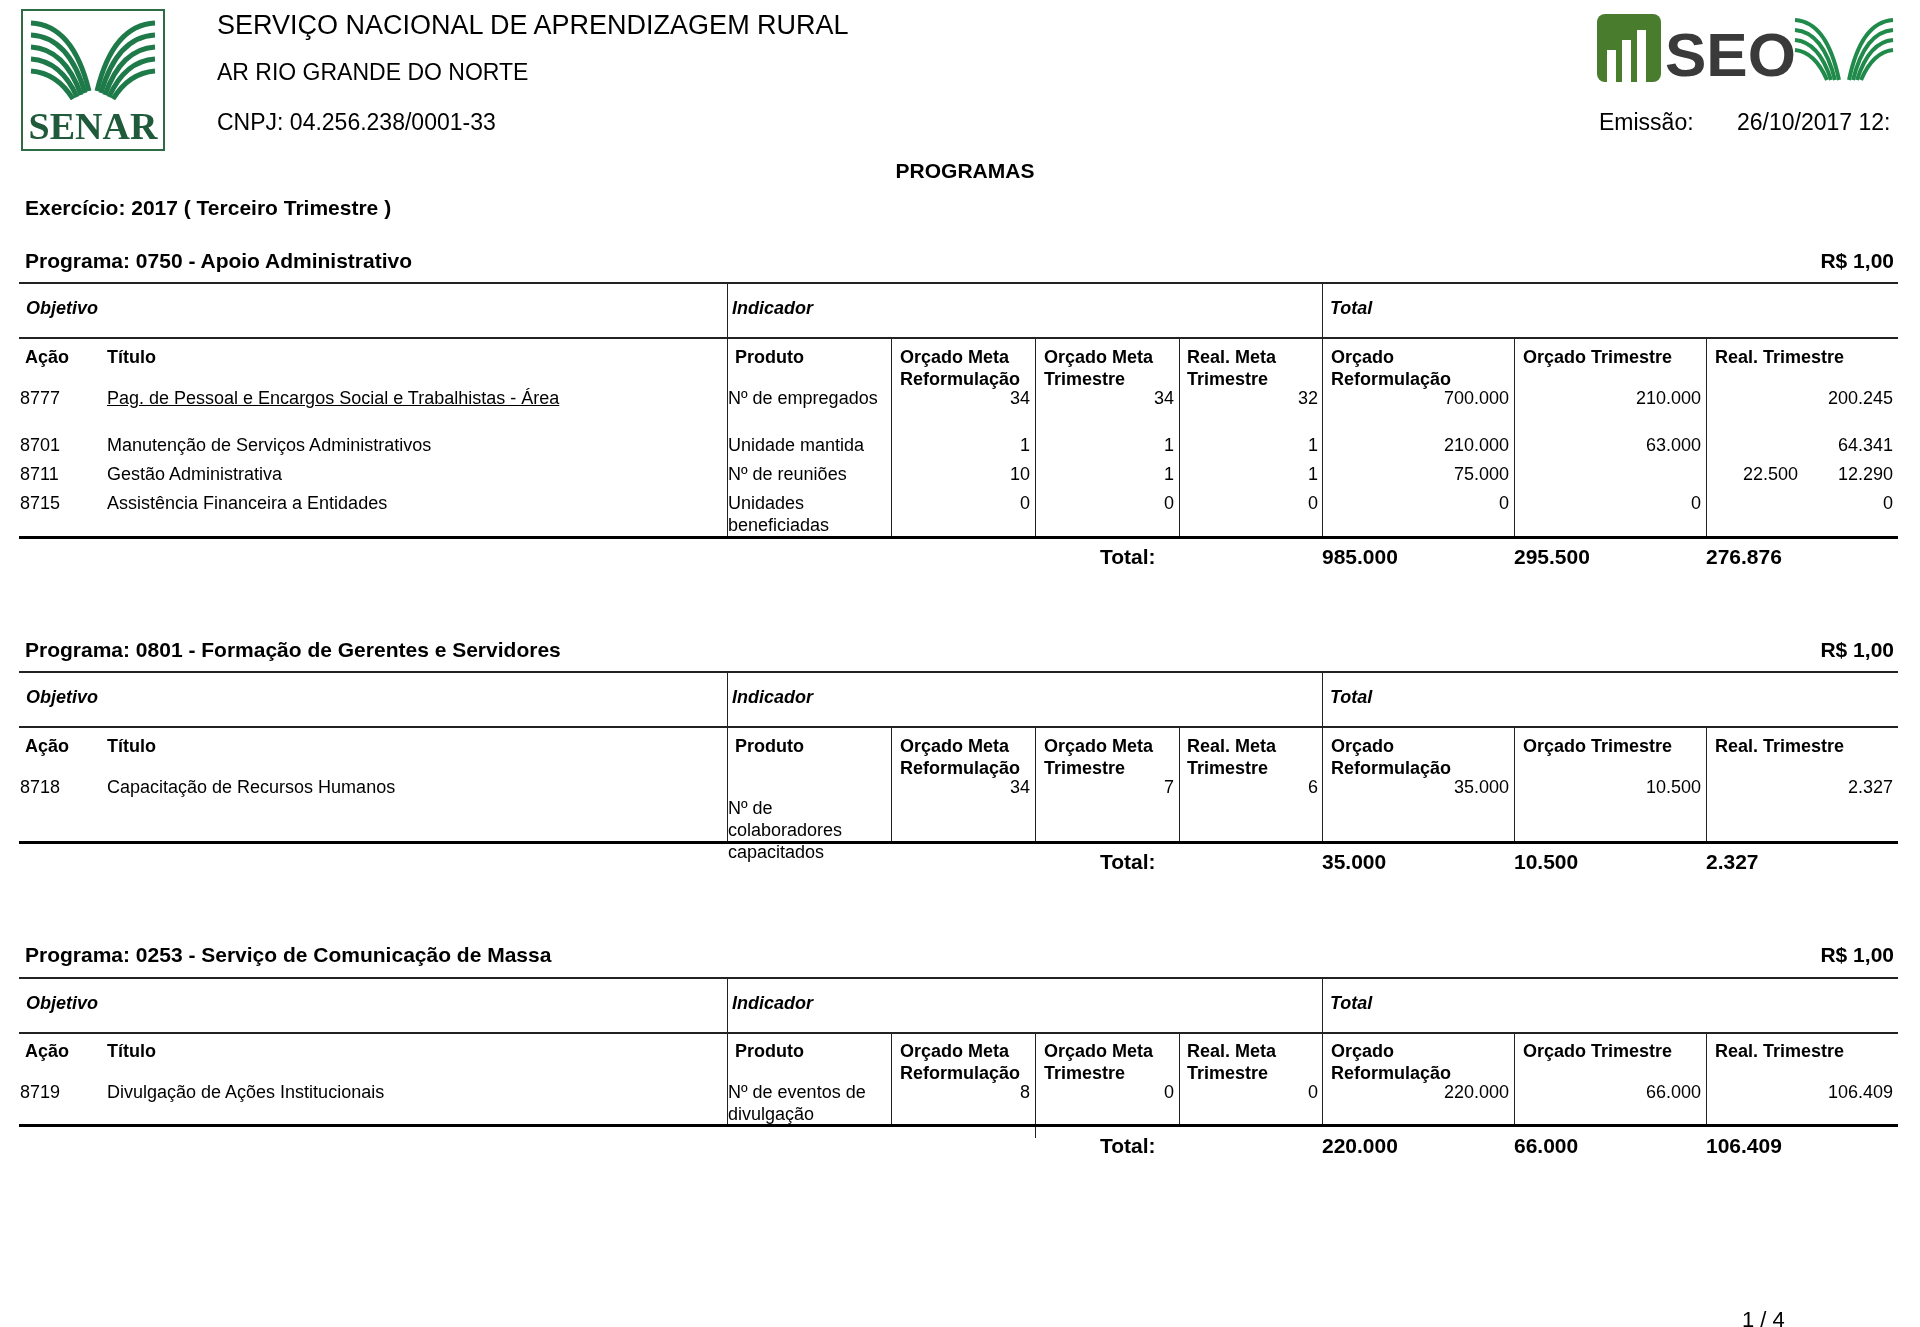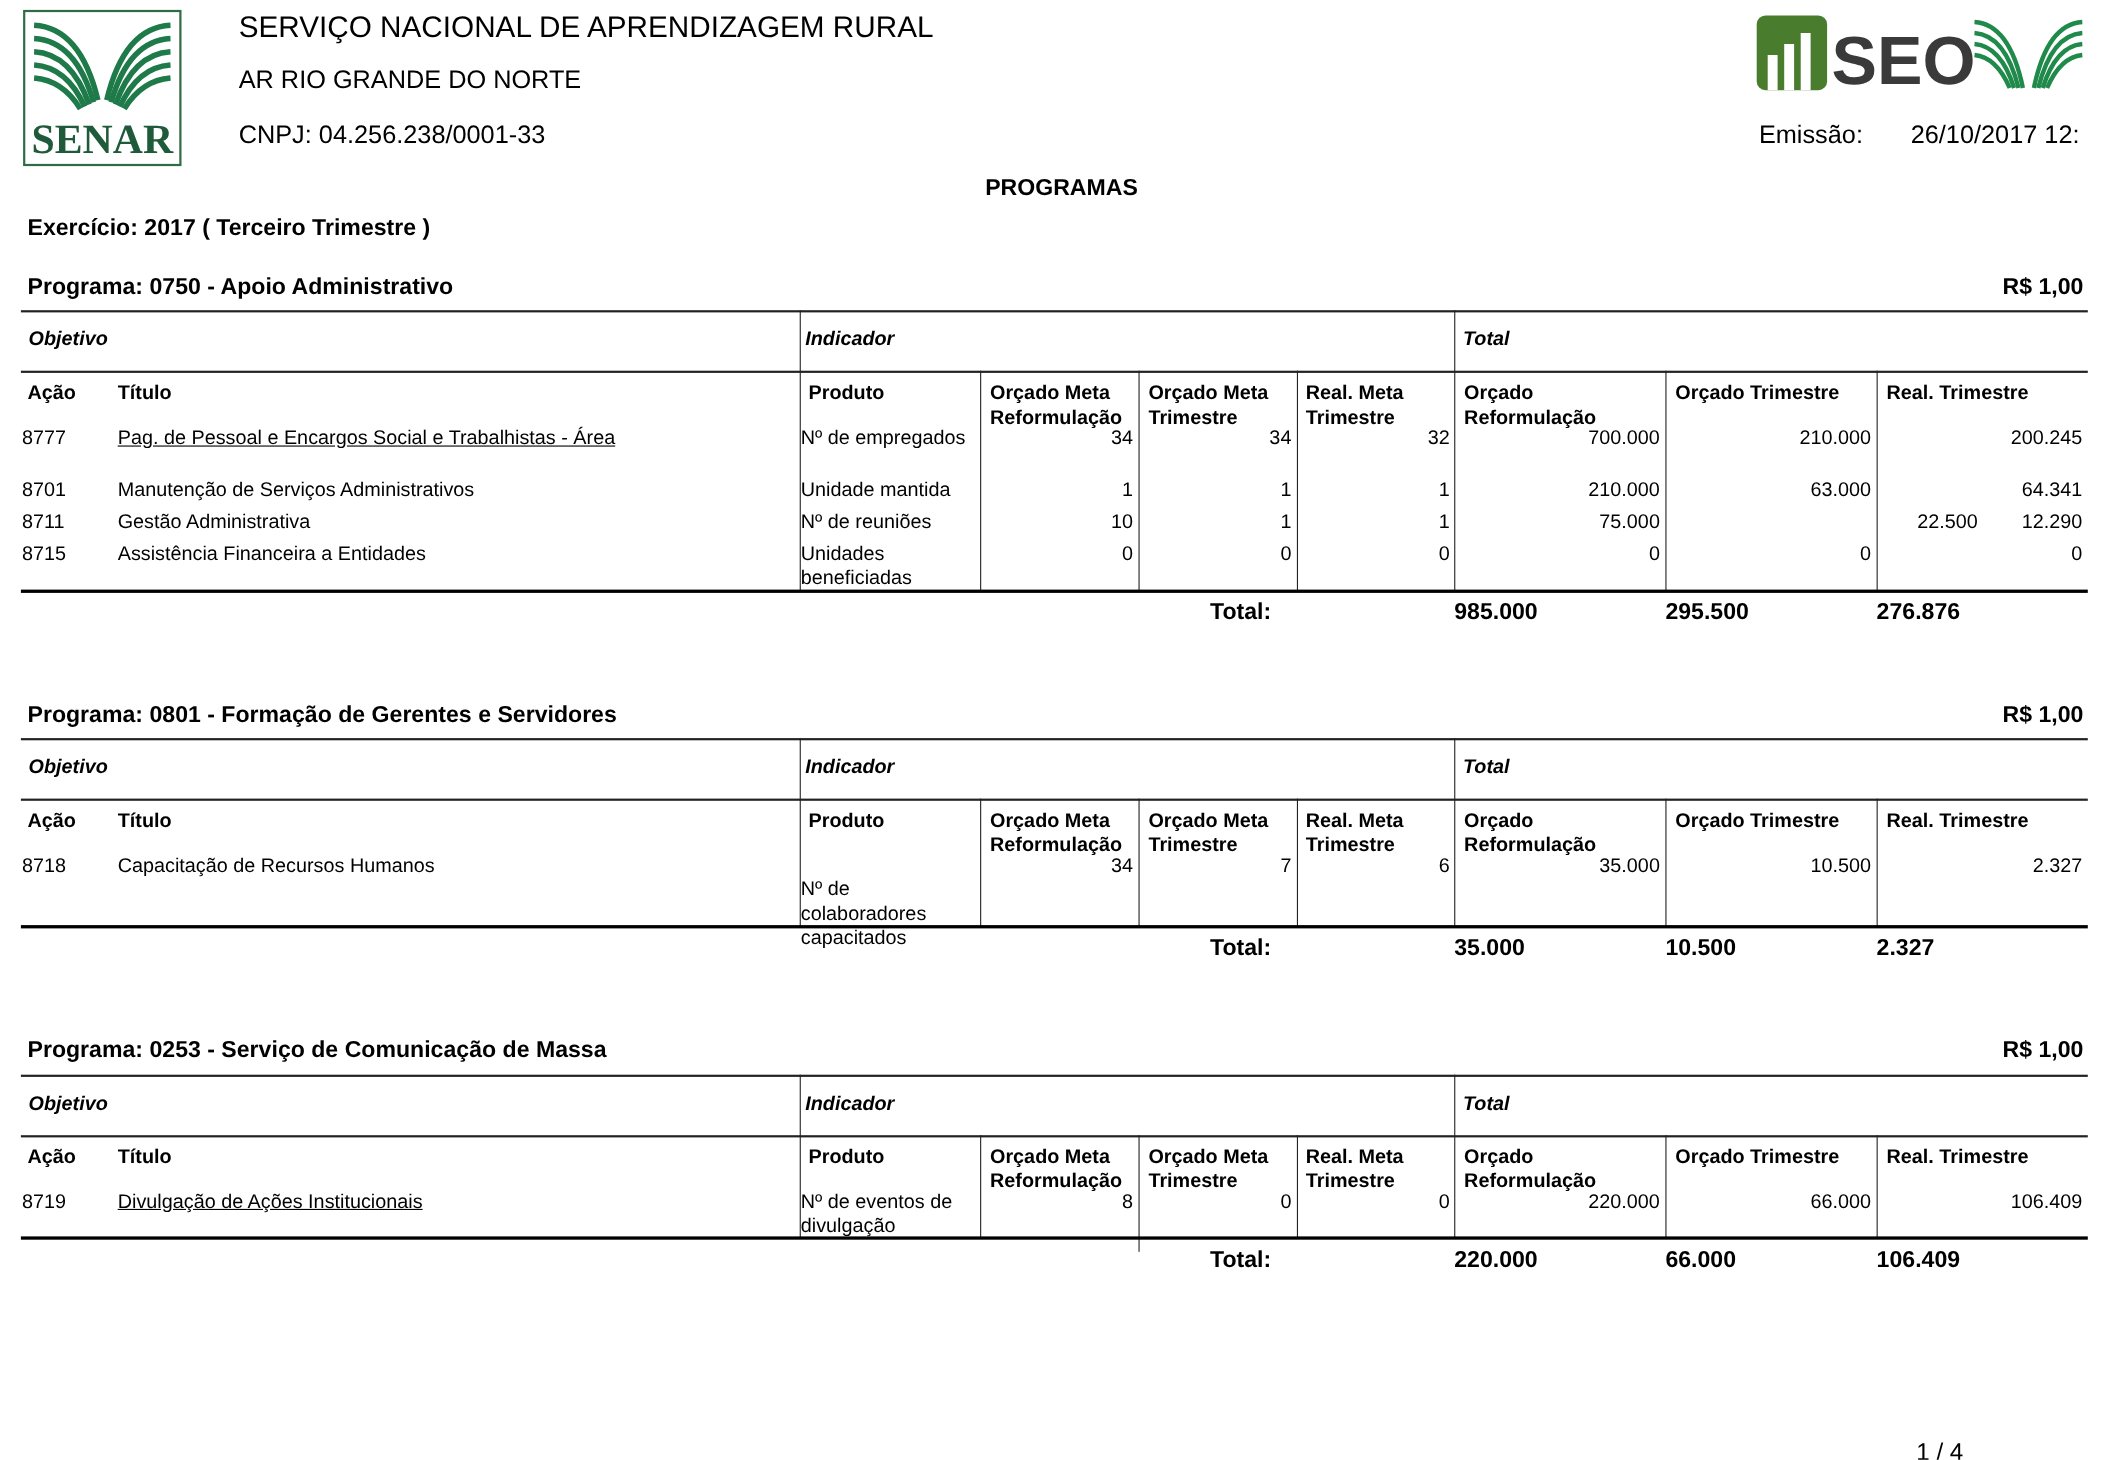--- a/index.html
+++ b/index.html
@@ -230,21 +230,21 @@
   <div class="hdr" style="left:735px; top:1040px;">Produto</div>
   <div class="hdr" style="left:900px; top:1040px;"><span>Orçado Meta</span><br><span>Reformulação</span></div>
   <div class="hdr" style="left:1044px; top:1040px;"><span>Orçado Meta</span><br><span>Trimestre</span></div>
   <div class="hdr" style="left:1187px; top:1040px;"><span>Real. Meta</span><br><span>Trimestre</span></div>
   <div class="hdr" style="left:1331px; top:1040px;"><span>Orçado</span><br><span>Reformulação</span></div>
   <div class="hdr" style="left:1523px; top:1040px;">Orçado Trimestre</div>
   <div class="hdr" style="left:1715px; top:1040px;">Real. Trimestre</div>
 
   <div>
     <div class="cell" style="left:20px; top:1081px;">8719</div>
-    <div class="cell" style="left:107px; top:1081px;text-decoration:underline;">Divulgação de Ações Institucionais</div>
+    <div class="cell" style="left:107px; top:1081px;">Divulgação de Ações Institucionais</div>
     <div class="cell" style="left:728px; top:1081px;"><span>Nº de eventos de</span><br><span>divulgação</span></div>
     <div class="cell num" style="left:891px; width:139px; top:1081px;">8</div>
     <div class="cell num" style="left:1035px; width:139px; top:1081px;">0</div>
     <div class="cell num" style="left:1179px; width:139px; top:1081px;">0</div>
     <div class="cell num" style="left:1322px; width:187px; top:1081px;">220.000</div>
     <div class="cell num" style="left:1514px; width:187px; top:1081px;">66.000</div>
     <div class="cell num" style="left:1706px; width:187px; top:1081px;">106.409</div>
   </div>
 
   <div class="hline thick" style="top:1124px;"></div>

